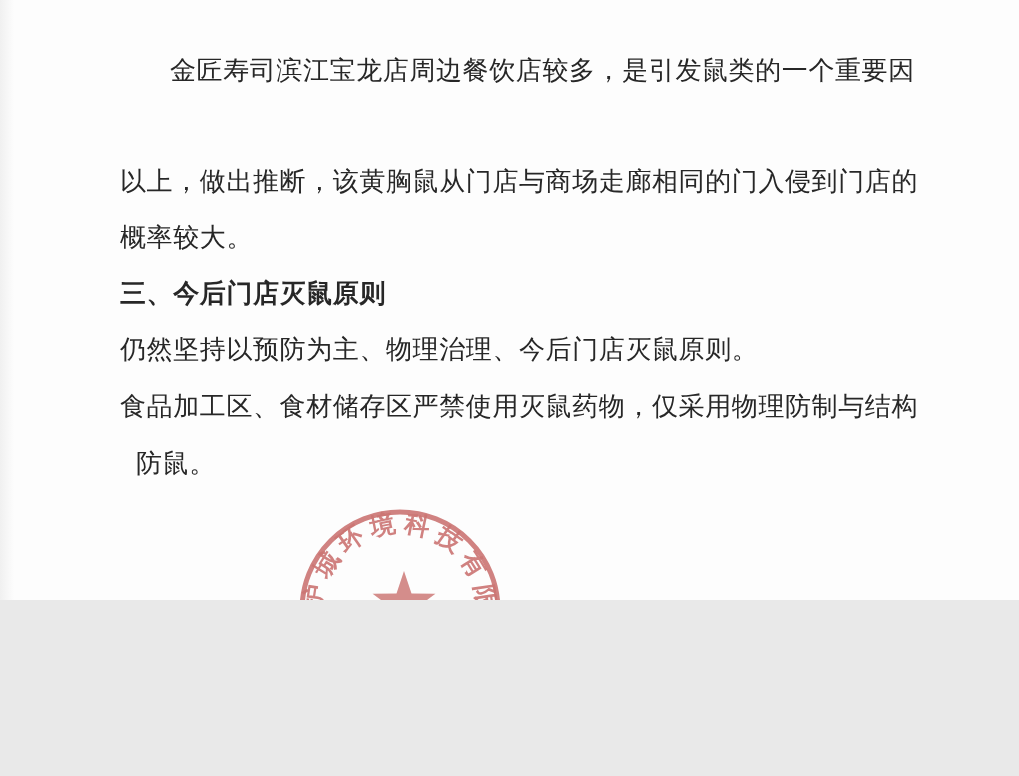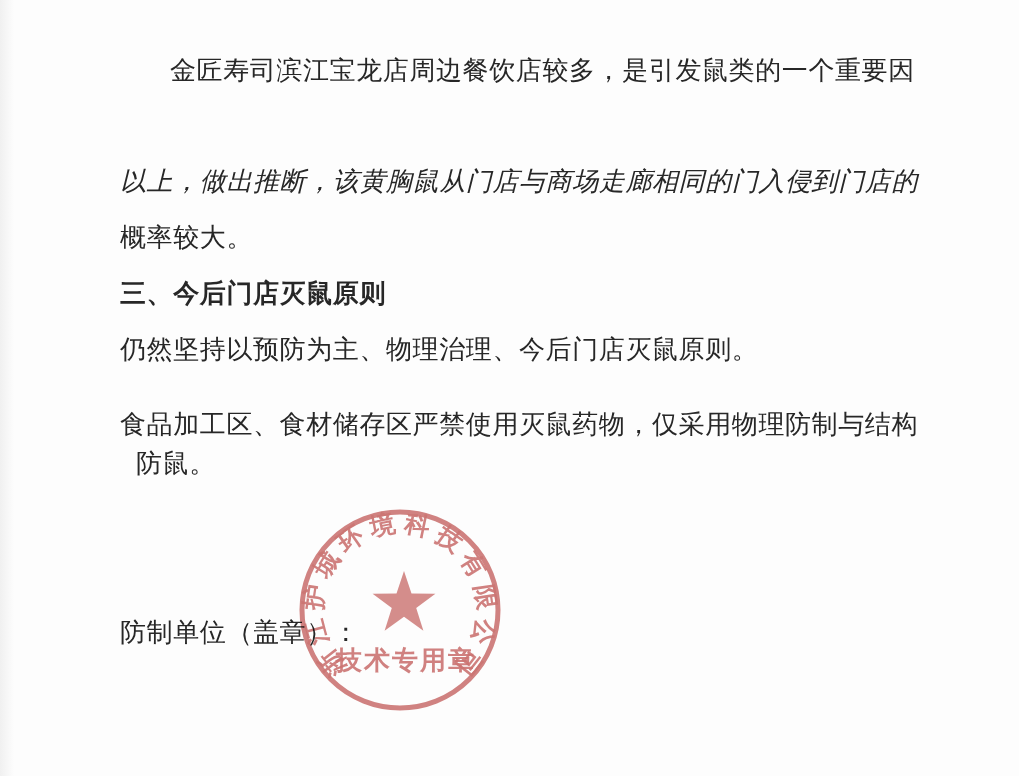--- a/index.html
+++ b/index.html
@@ -1,40 +1,40 @@
 <!DOCTYPE html>
 <html style="--stamp-color: #c96a68; --text-color: #272727;"><head>
 <meta charset="utf-8">
 <style>
   * { box-sizing: border-box; }
   html, body { margin: 0; padding: 0; background: #e9e9e9; }
   .page {
     position: relative;
     width: 1019px;
-    height: 776px;
+    height: 600px;
     margin: 0 auto;
     background: linear-gradient(90deg, #f0f0f0 0px, #fdfdfd 14px, #fdfdfd 100%);
     overflow: hidden;
     font-family: "Liberation Serif", "DejaVu Serif", serif;
     color: var(--text-color, #272727);
   }
   .doc-line {
     position: absolute;
     font-size: 26px;
     line-height: 1.2;
     white-space: nowrap;
     letter-spacing: 0.6px;
   }
   .l1 { top: 55px;  left: 170px; }
   .l2 { top: 110px; left: 120px; }
-  .l3 { top: 166px; left: 120px; font-style: italic; }
+  .l3 { top: 166px; left: 120px; }
   .l4 { top: 222px; left: 120px; }
   .lh { top: 278px; left: 120px; font-weight: bold; }
   .l5 { top: 334px; left: 120px; }
-  .l6 { top: 391px; left: 120px; margin-top: 18px; }
+  .l6 { top: 391px; left: 120px; }
   .l7 { top: 448px; left: 136px; }
   .l8 { top: 617px; left: 120px; }
   .l9 { top: 731px; left: 120px; }
 
   .stamp {
     position: absolute;
     left: 298px;
     top: 508px;
     width: 204px;
     height: 204px;

